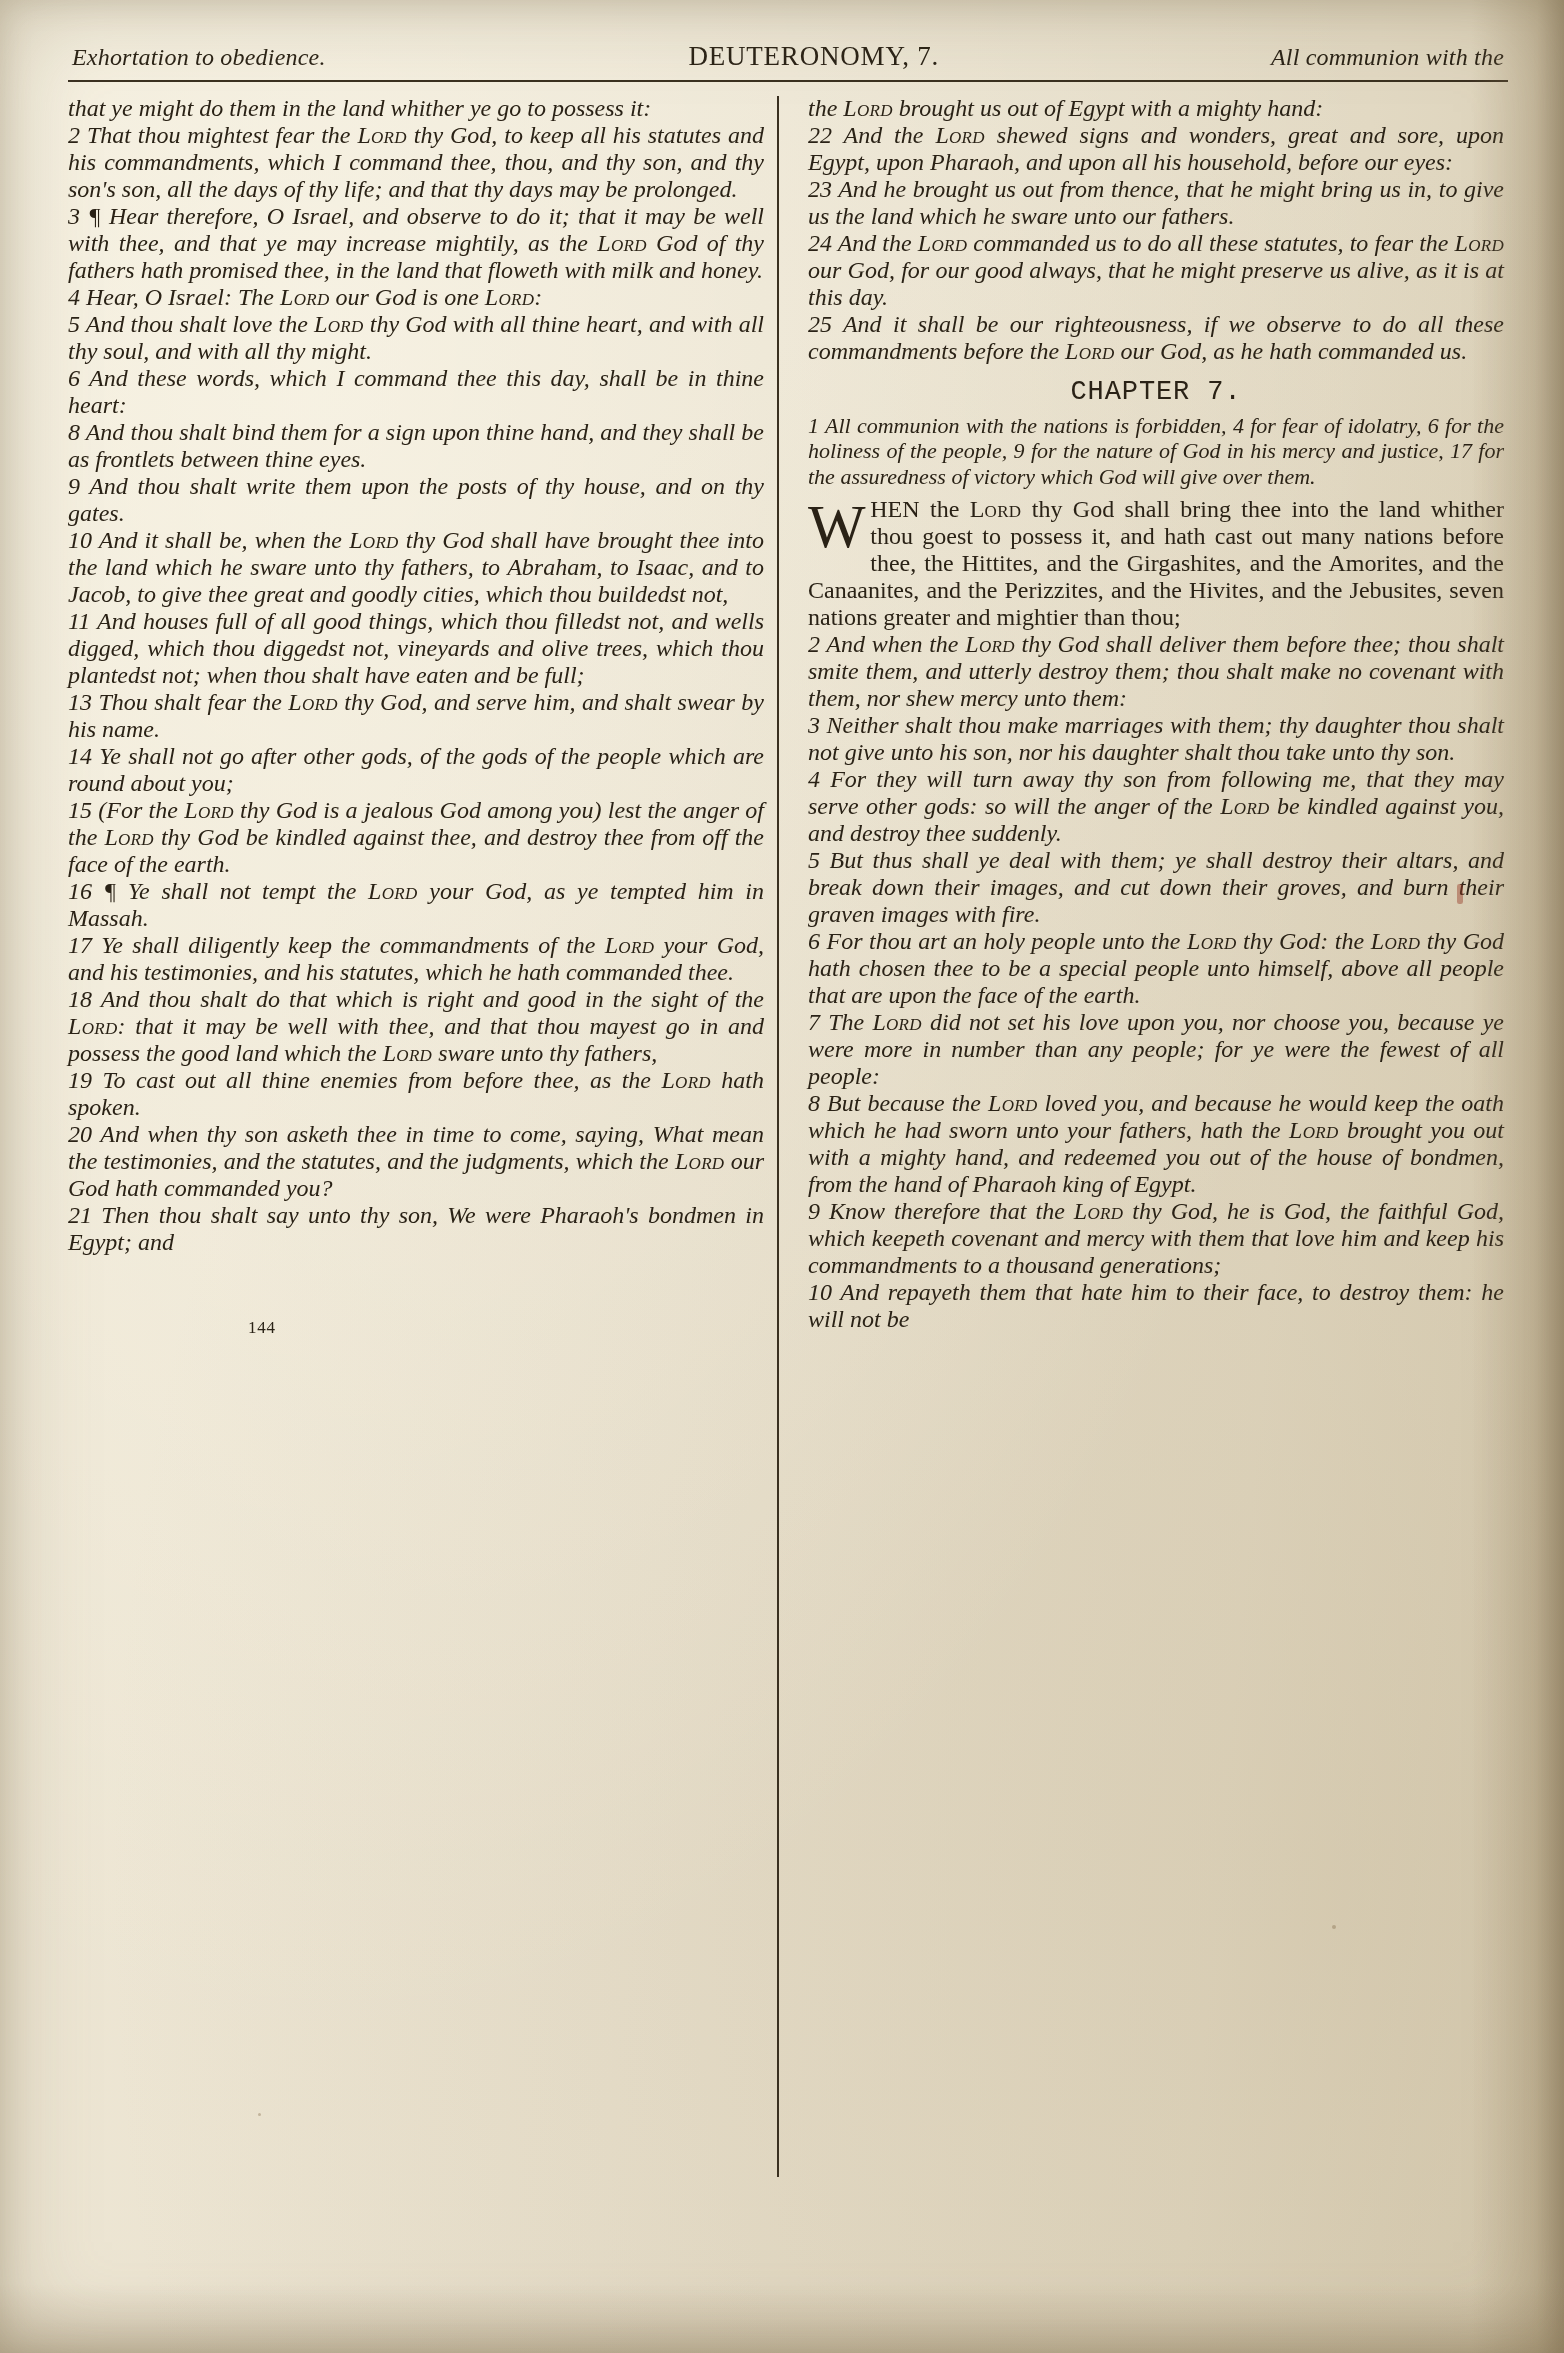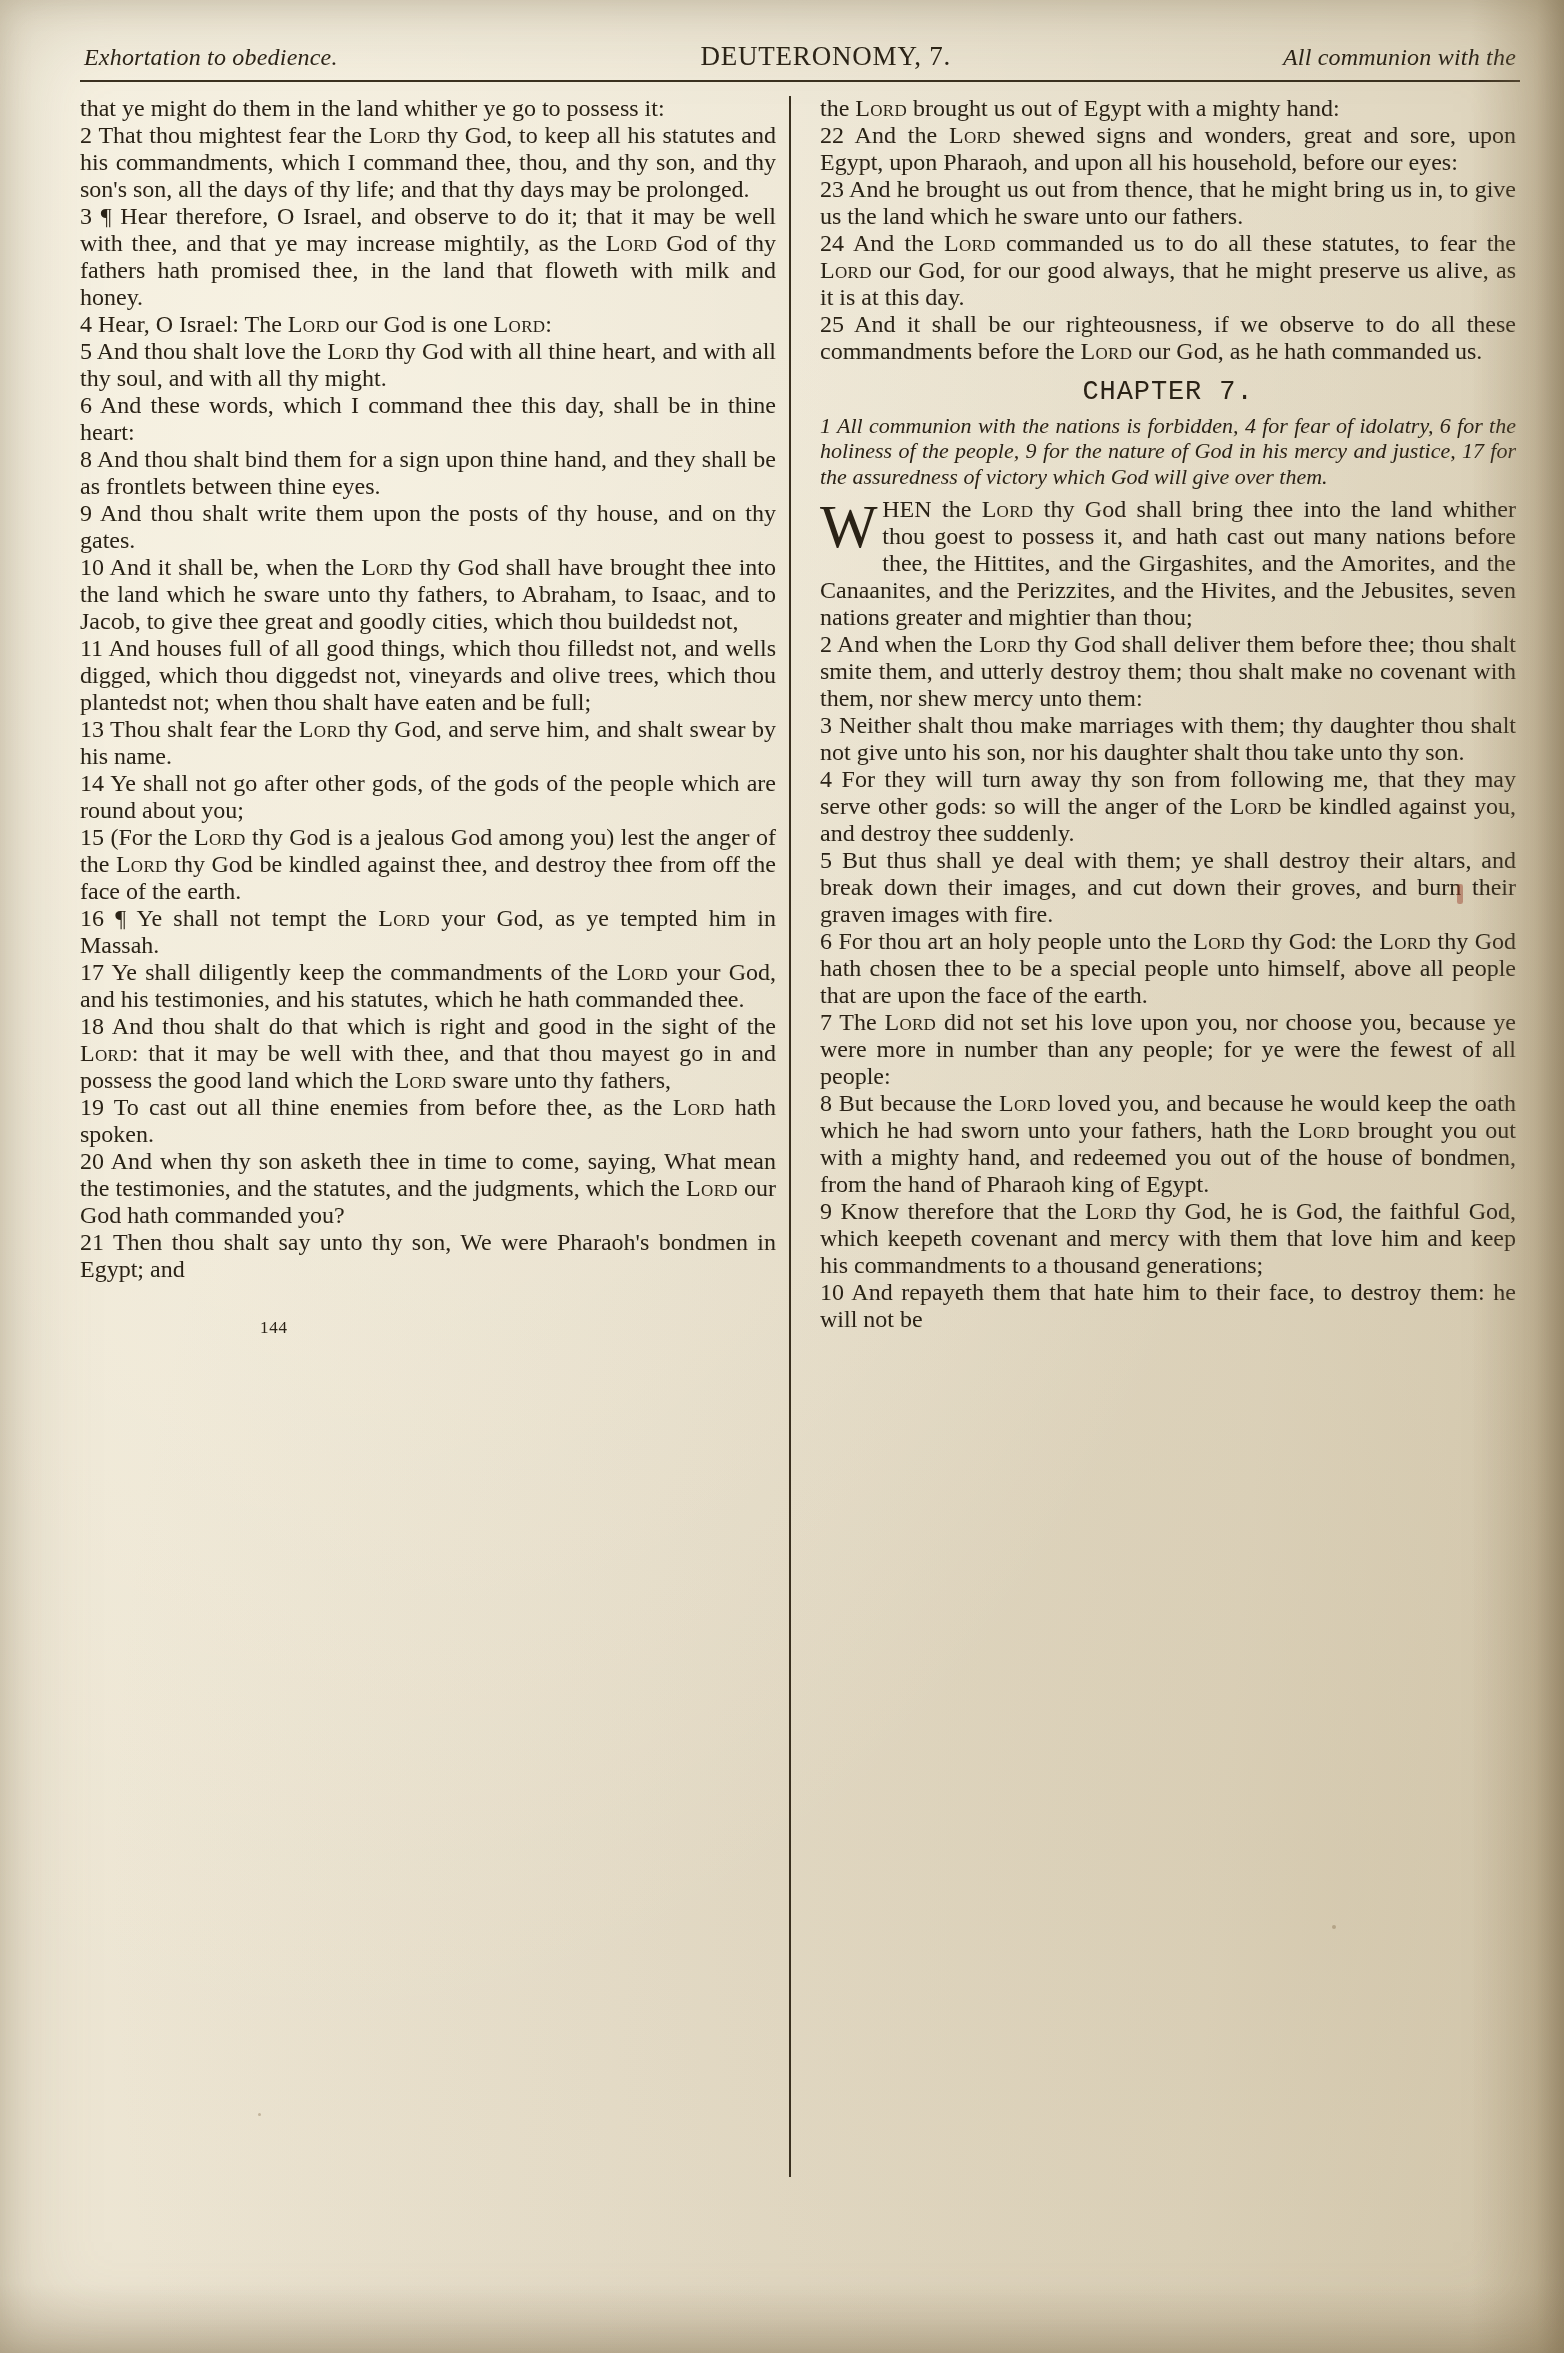--- a/index.html
+++ b/index.html
@@ -49,21 +49,21 @@
   }
   .speck {
     position: absolute;
     background: rgba(120,95,60,0.35);
     border-radius: 50%;
     pointer-events: none;
   }
 
   .content {
     position: absolute;
-    left: 63px;
+    left: 51px;
     top: 41px;
     width: 1474px;
     height: 2269px;
     color: #2a2216;
   }
 
   
   .running-head {
     display: flex;
     align-items: baseline;
@@ -120,20 +120,21 @@
   }
 
   p.v {
     margin: 0;
     font-size: 24px;
     line-height: 1.125;
     text-align: justify;
     text-justify: inter-word;
     text-indent: 0;
     hyphens: manual;
+    font-style: italic;
   }
   p.v + p.v { margin-top: 0px; }
   .indent { text-indent: 20.3px; }
   .smallcap {
     font-variant: small-caps;
     letter-spacing: 0.3px;
   }
 
   .chapter-head {
     text-align: center;

